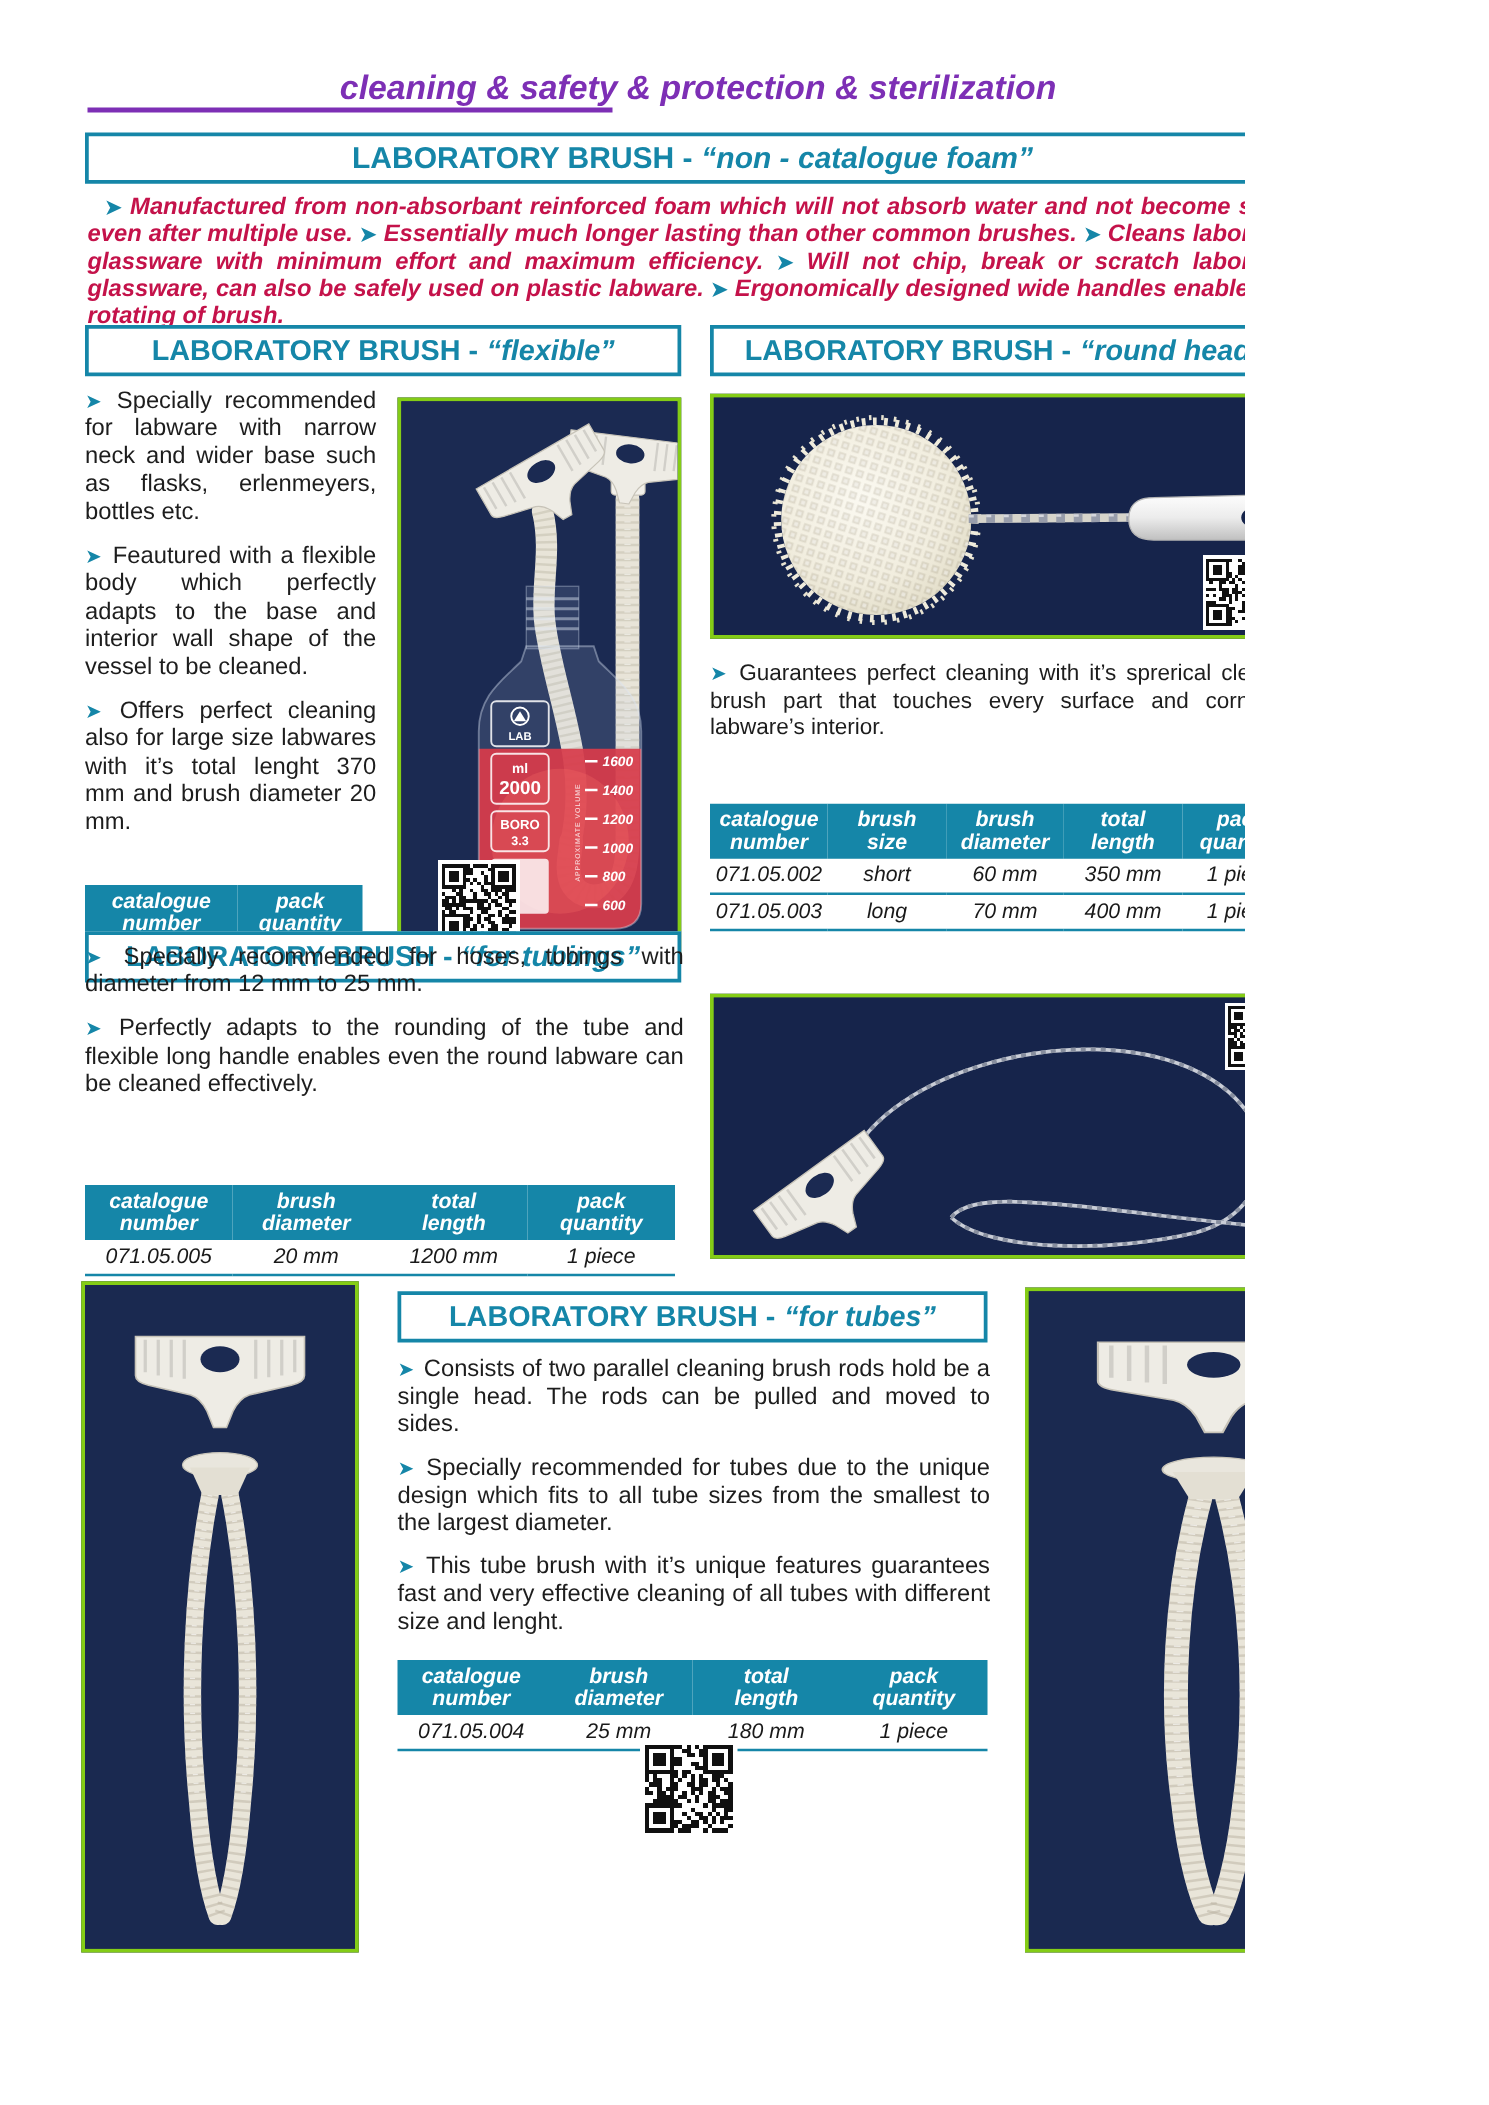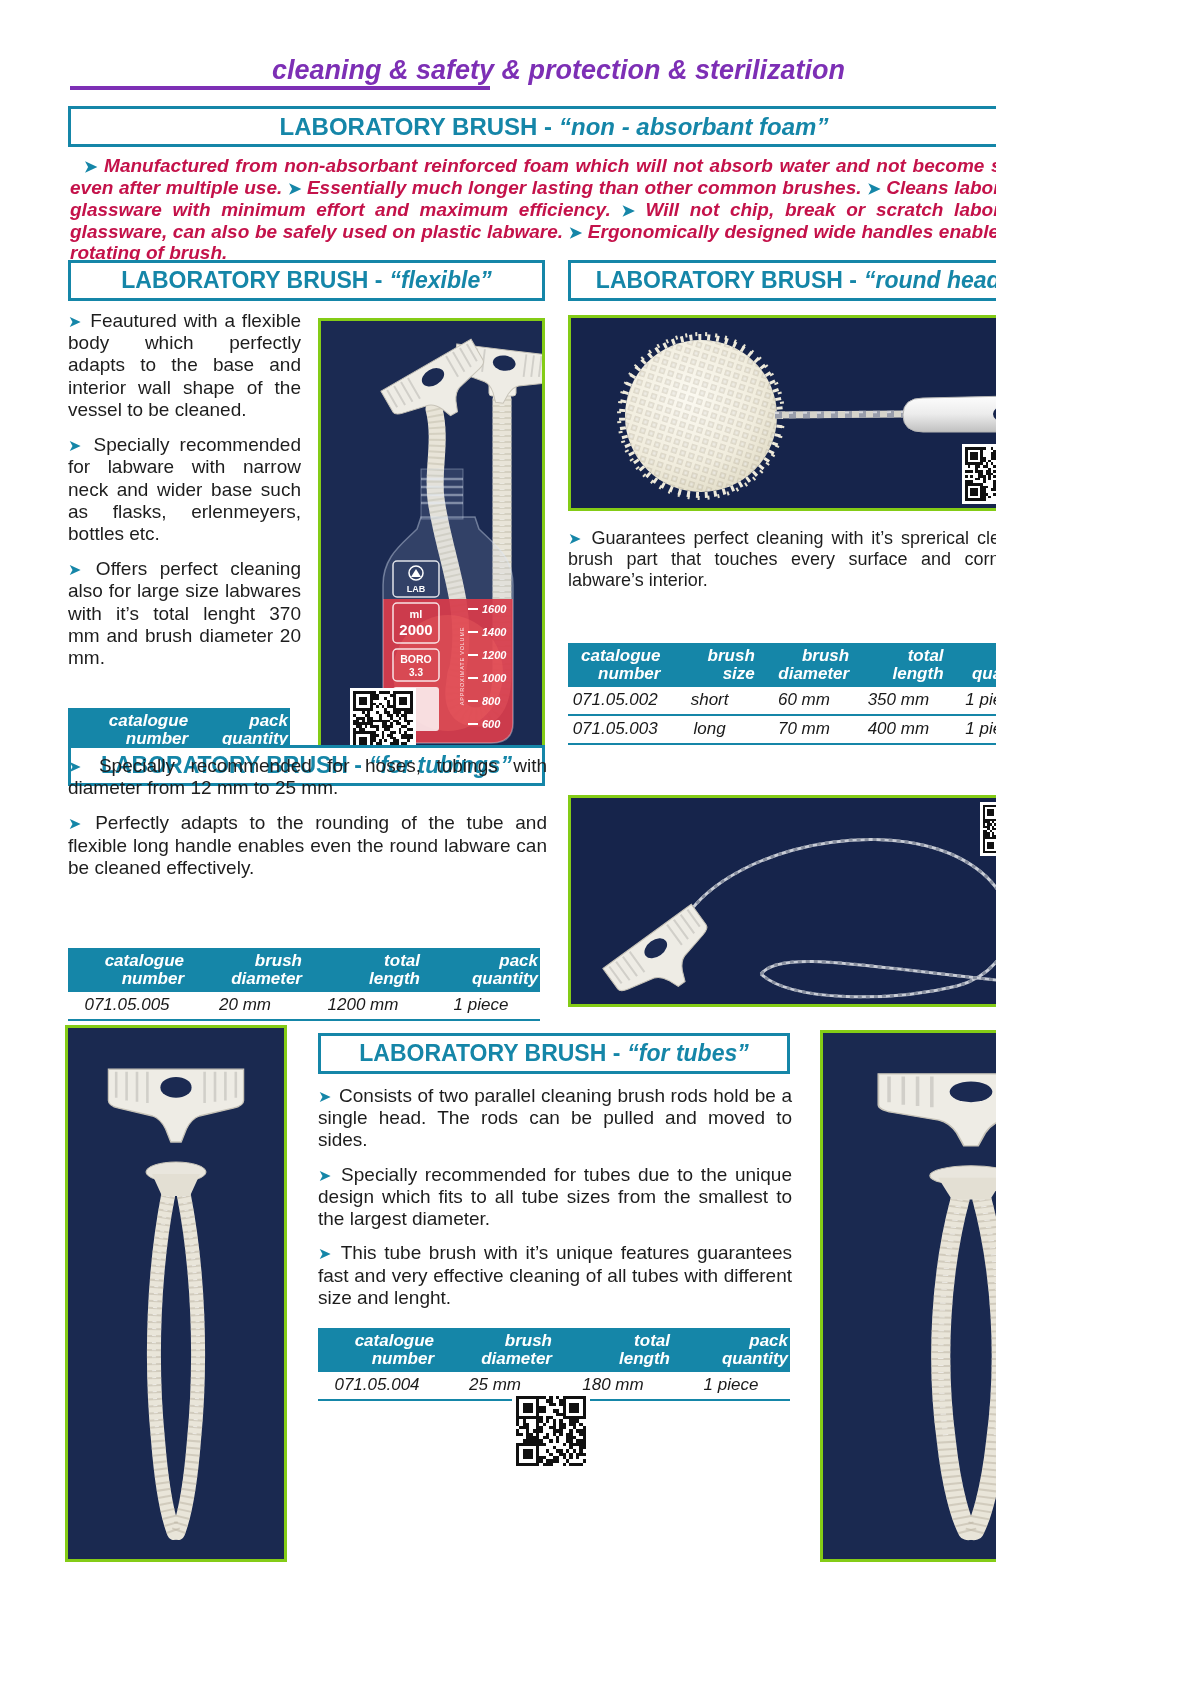--- a/index.html
+++ b/index.html
@@ -24,21 +24,21 @@
   .bullets{position:absolute}
   .bullets p{text-align:justify;font-size:19px;line-height:1.17;color:#1d1d1d;margin-bottom:13px}
   .bullets .arr{font-size:16px;margin-right:2px}
   .b-flex{left:68px;top:310px;width:233px}
   .b-round{left:568px;top:528px;width:476px}
   .b-round p{font-size:18px}
   .b-tubing{left:68px;top:755px;width:479px}
   .b-tubes{left:318px;top:1085px;width:474px}
   .b-tubes p{margin-bottom:12px}
   table.spec{position:absolute;border-collapse:collapse;table-layout:fixed;background:#fff}
-  .spec th{background:#1586a8;color:#fff;font-style:italic;font-weight:bold;font-size:17px;line-height:1.05;padding:4px 2px;text-align:right}
+  .spec th{background:#1586a8;color:#fff;font-style:italic;font-weight:bold;font-size:17px;line-height:1.05;padding:4px 2px;text-align:center}
   .spec td{font-style:italic;font-size:17px;color:#191919;text-align:center;padding:3px 2px 4px;border-bottom:2px solid #1586a8}
   .t-flex{left:68px;top:708px;width:222px}
   .t-round{left:568px;top:643px;width:472px}
   .t-tubing{left:68px;top:948px;width:472px}
   .t-tubes{left:318px;top:1328px;width:472px}
   .img-frame{position:absolute;border:3px solid #84cc16;background:#1b2a52}
   .img-frame svg{display:block;width:100%;height:100%}
   .f-flex{left:318px;top:318px;width:227px;height:452px}
   .f-round{left:568px;top:315px;width:474px;height:196px}
   .f-tubing{left:568px;top:795px;width:474px;height:212px}
@@ -58,21 +58,21 @@
 
   <div class="header-line"></div>
   <div class="header-title">cleaning &amp; safety &amp; protection &amp; sterilization</div>
   <div class="page-tab">
       <span>117</span>
     </div>
   <div class="side-rect"></div>
 
   <div class="hbox banner">
     <span class="t">LABORATORY BRUSH -</span>
-    <span class="v">“non - absorbant foam”</span>
+    <span class="v">“non - catalogue foam”</span>
   </div>
 
   <p class="intro">
     <span class="arr">➤</span>
     <span>Manufactured from non-absorbant reinforced foam which will not absorb water and not become soggy even after multiple use.</span>
     <span class="arr">➤</span>
     <span>Essentially much longer lasting than other common brushes.</span>
     <span class="arr">➤</span>
     <span>Cleans laboratory glassware with minimum effort and maximum efficiency.</span>
     <span class="arr">➤</span>
@@ -84,22 +84,22 @@
   <div class="hbox h-flex">
     <span>LABORATORY BRUSH -</span>
     <span class="v">“flexible”</span>
   </div>
   <div class="hbox h-round">
     <span>LABORATORY BRUSH -</span>
     <span class="v">“round head”</span>
   </div>
 
   <div class="bullets b-flex">
+    <p><span class="arr">➤</span> <span>Specially recommended for labware with narrow neck and wider base such as flasks, erlenmeyers, bottles etc.</span></p>
     <p><span class="arr">➤</span> <span>Feautured with a flexible body which perfectly adapts to the base and interior wall shape of the vessel to be cleaned.</span></p>
-    <p><span class="arr">➤</span> <span>Specially recommended for labware with narrow neck and wider base such as flasks, erlenmeyers, bottles etc.</span></p>
     <p><span class="arr">➤</span> <span>Offers perfect cleaning also for large size labwares with it’s total lenght 370 mm and brush diameter 20 mm.</span></p>
   </div>
 
   <div class="img-frame f-flex">
     <svg viewBox="0 0 221 446" preserveAspectRatio="none">
       <defs>
         <g id="wing">
           <path d="M-52,-16 L52,-16 L52,8 Q52,12 44,14 L18,20 Q12,22 8,30 L4,40 L-4,40 L-8,30 Q-12,22 -18,20 L-44,14 Q-52,12 -52,8 Z" fill="#eeece5" stroke="#c7c3b8" stroke-width="1"></path>
           <path d="M-46,-14 V6 M-38,-14 V8 M-30,-14 V9 M-22,-14 V10 M22,-14 V10 M30,-14 V9 M38,-14 V8 M46,-14 V6" stroke="rgba(0,0,0,0.12)" stroke-width="2" fill="none"></path>
           <ellipse cx="0" cy="-2" rx="12" ry="8" fill="#1b2a52"></ellipse>

